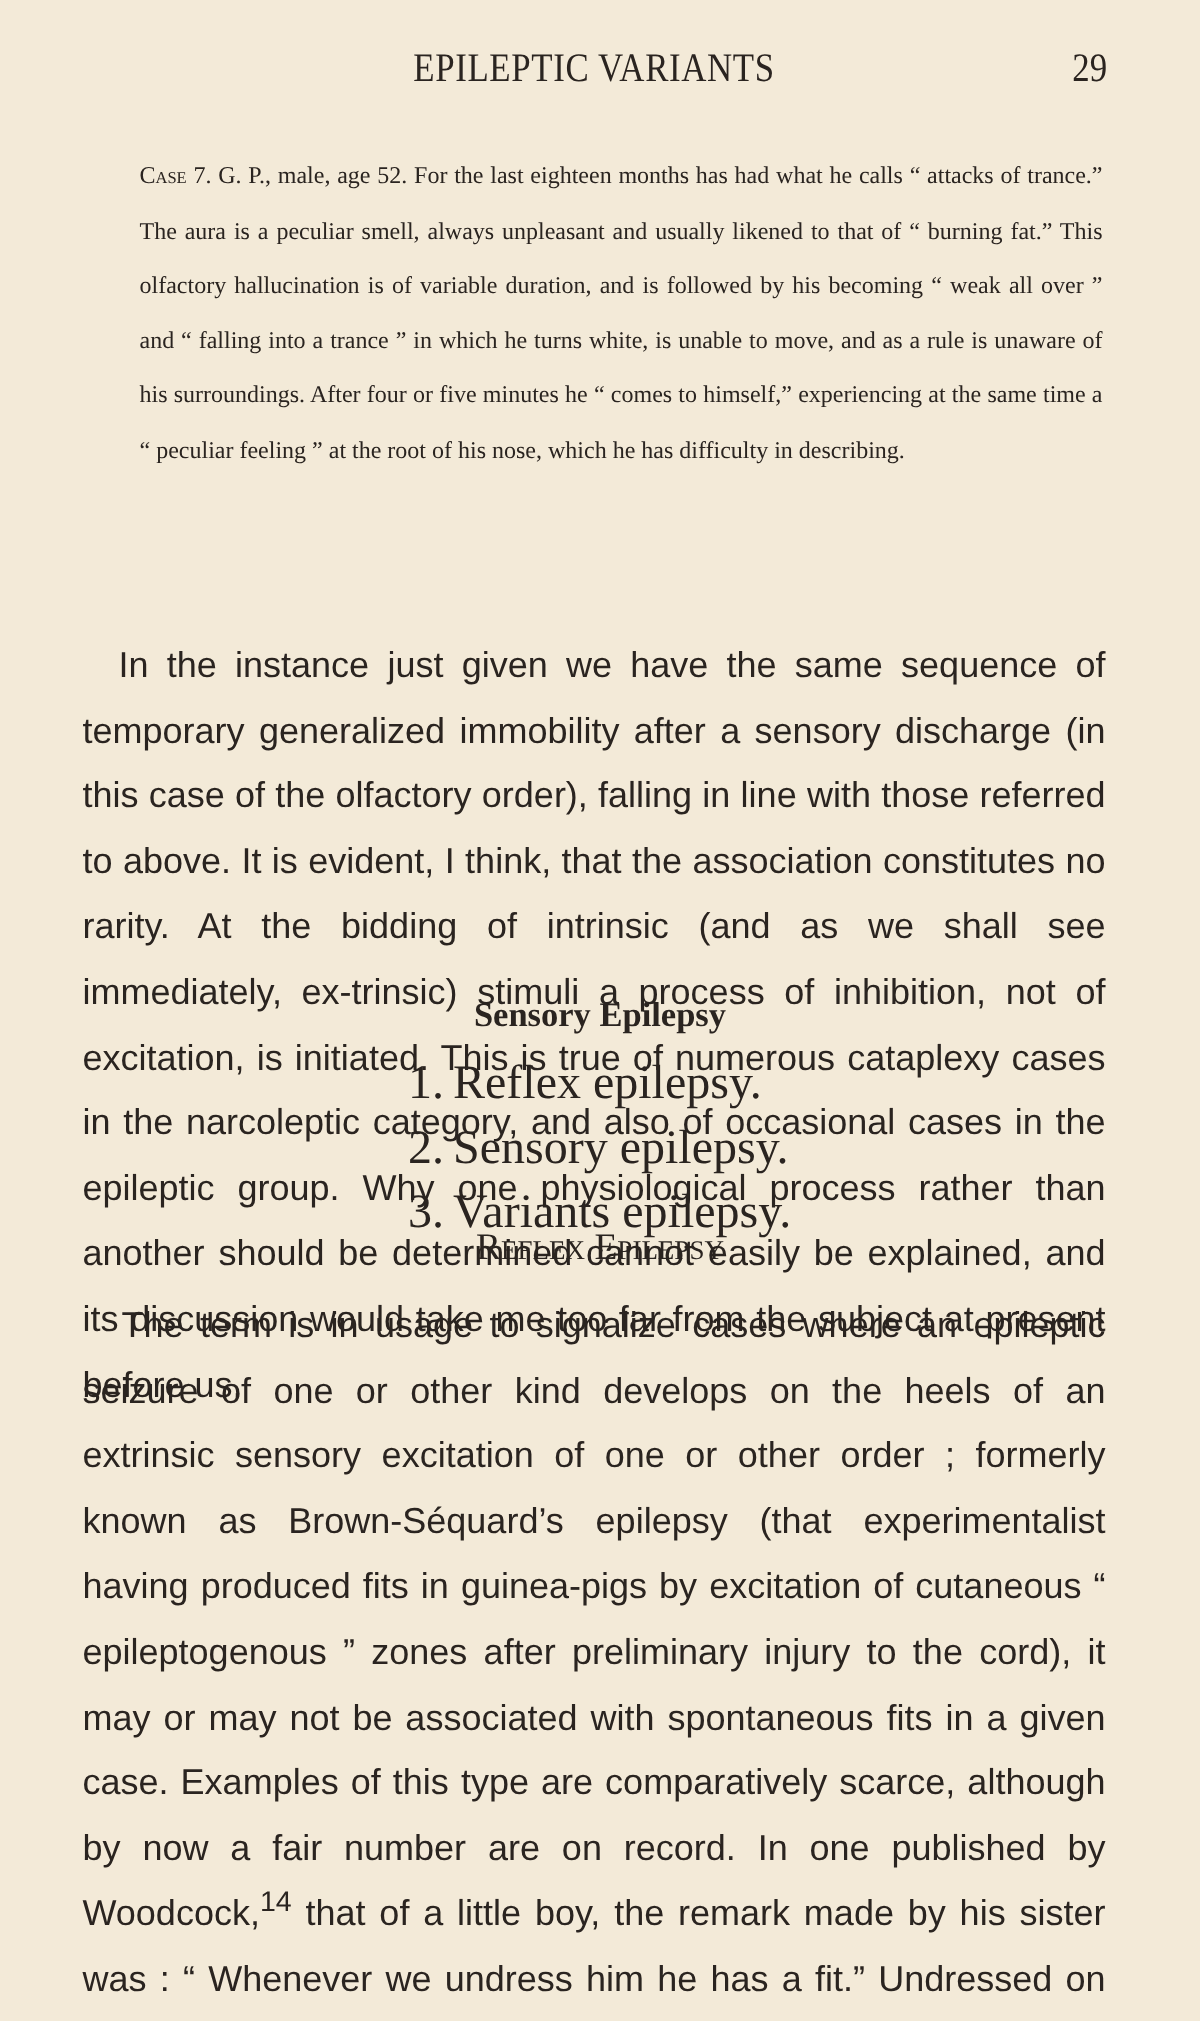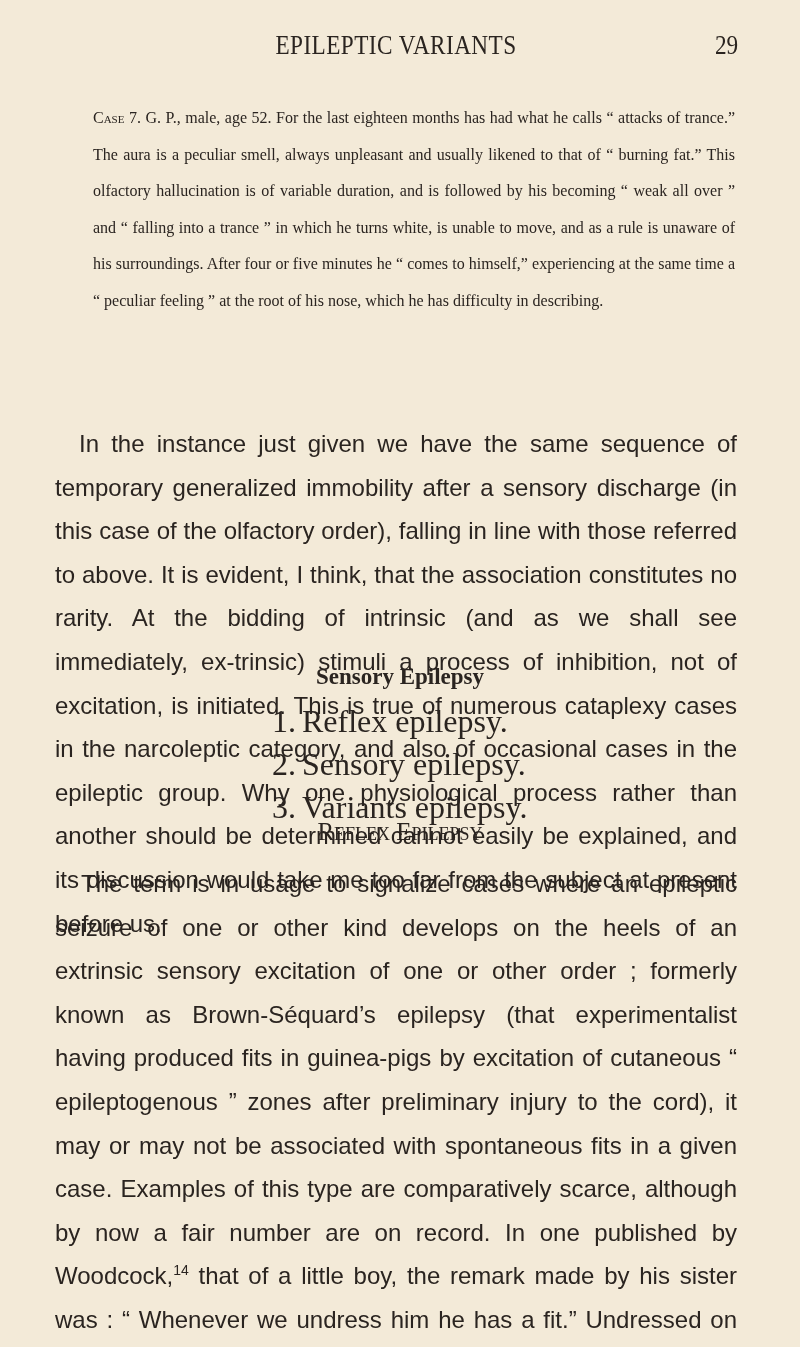--- a/index.html
+++ b/index.html
@@ -49,21 +49,21 @@
       font-size: 32px; line-height: 43px;
       font-family: "Liberation Serif", serif;
     }
     .variant-list li span.num { display: inline-block; width: 30px; }
     .reflex-heading {
       position: absolute; left: 0; width: 800px; text-align: center;
       top: 818px; font-size: 25px; font-variant: small-caps;
       font-family: "Liberation Serif", serif;
     }
     .para-2 { top: 842px; text-indent: 26px; }
-    sup { font-size: 14px; vertical-align: super; line-height: 0; }
+    sup { font-size: 19px; vertical-align: super; line-height: 0; }
   </style>
 </head>
 <body>
 
 <div class="page">
 
   <div class="running-head">
     <div class="running-title">EPILEPTIC VARIANTS</div>
     <div class="folio">29</div>
   </div>

